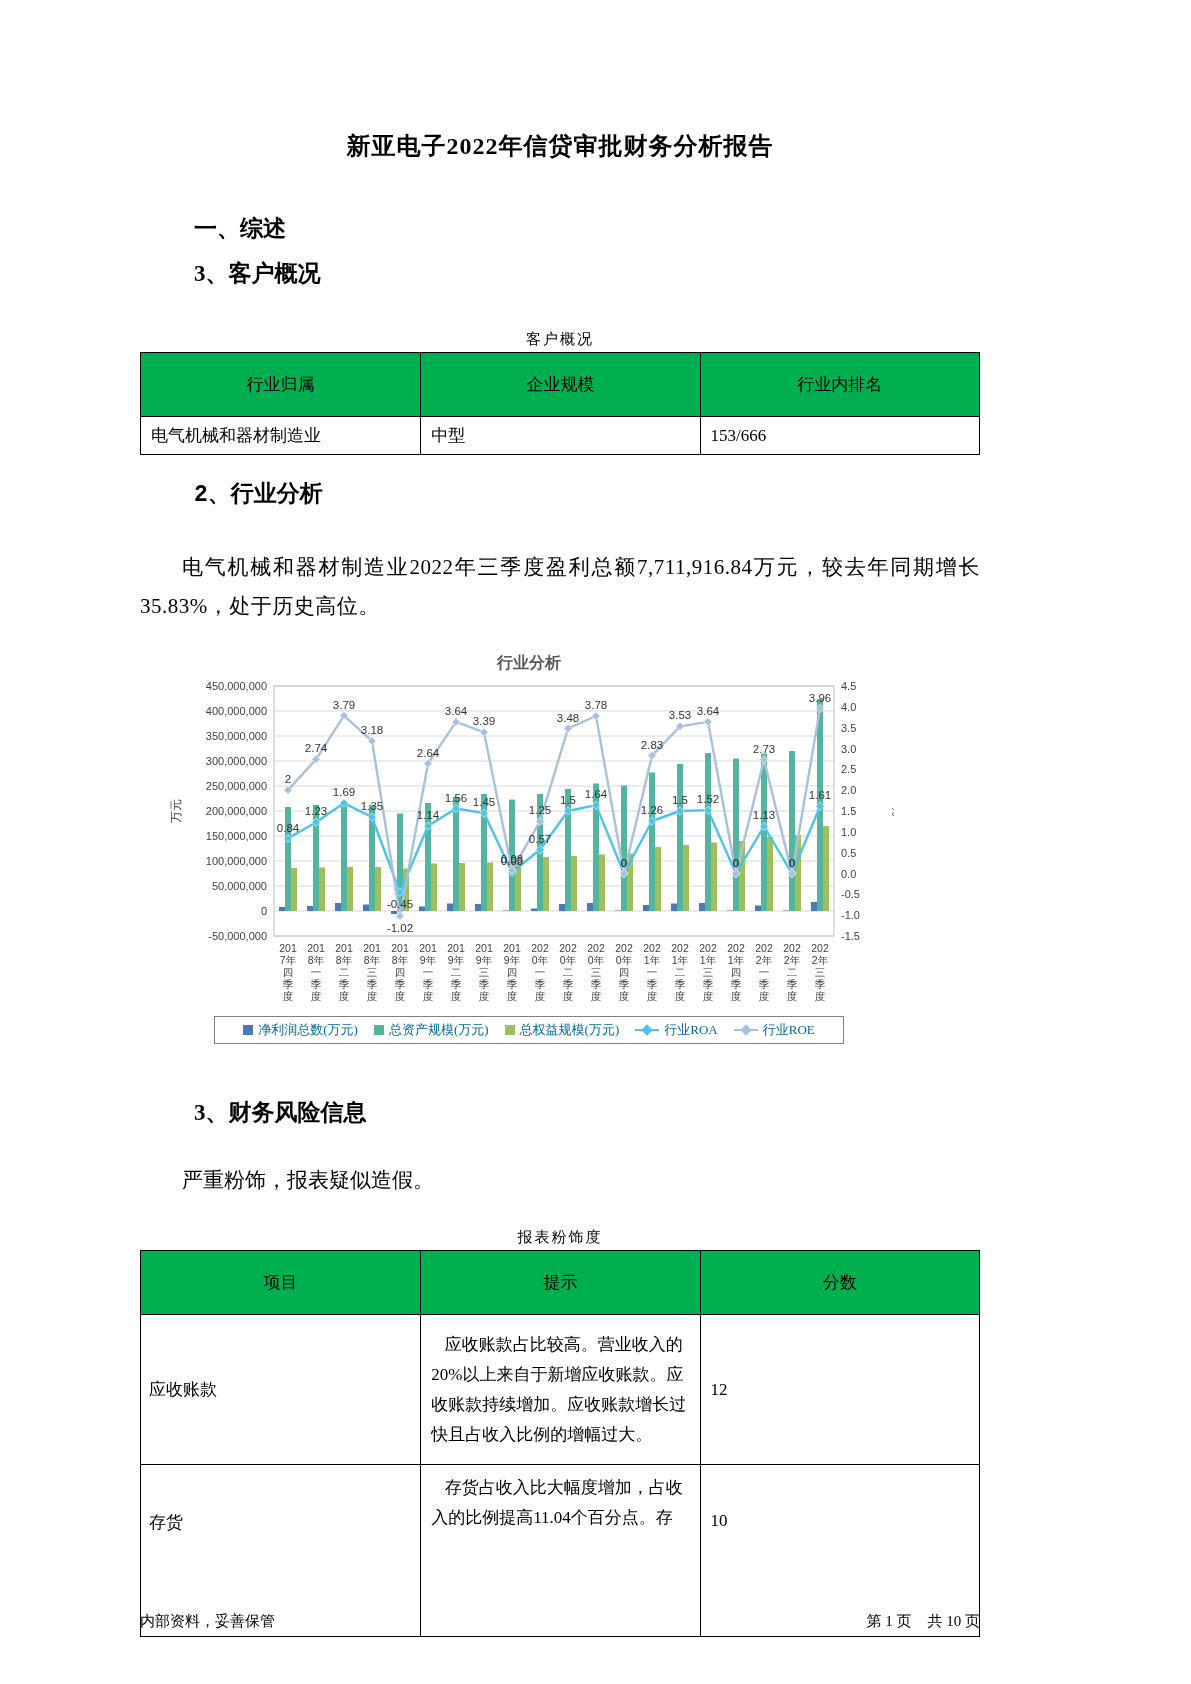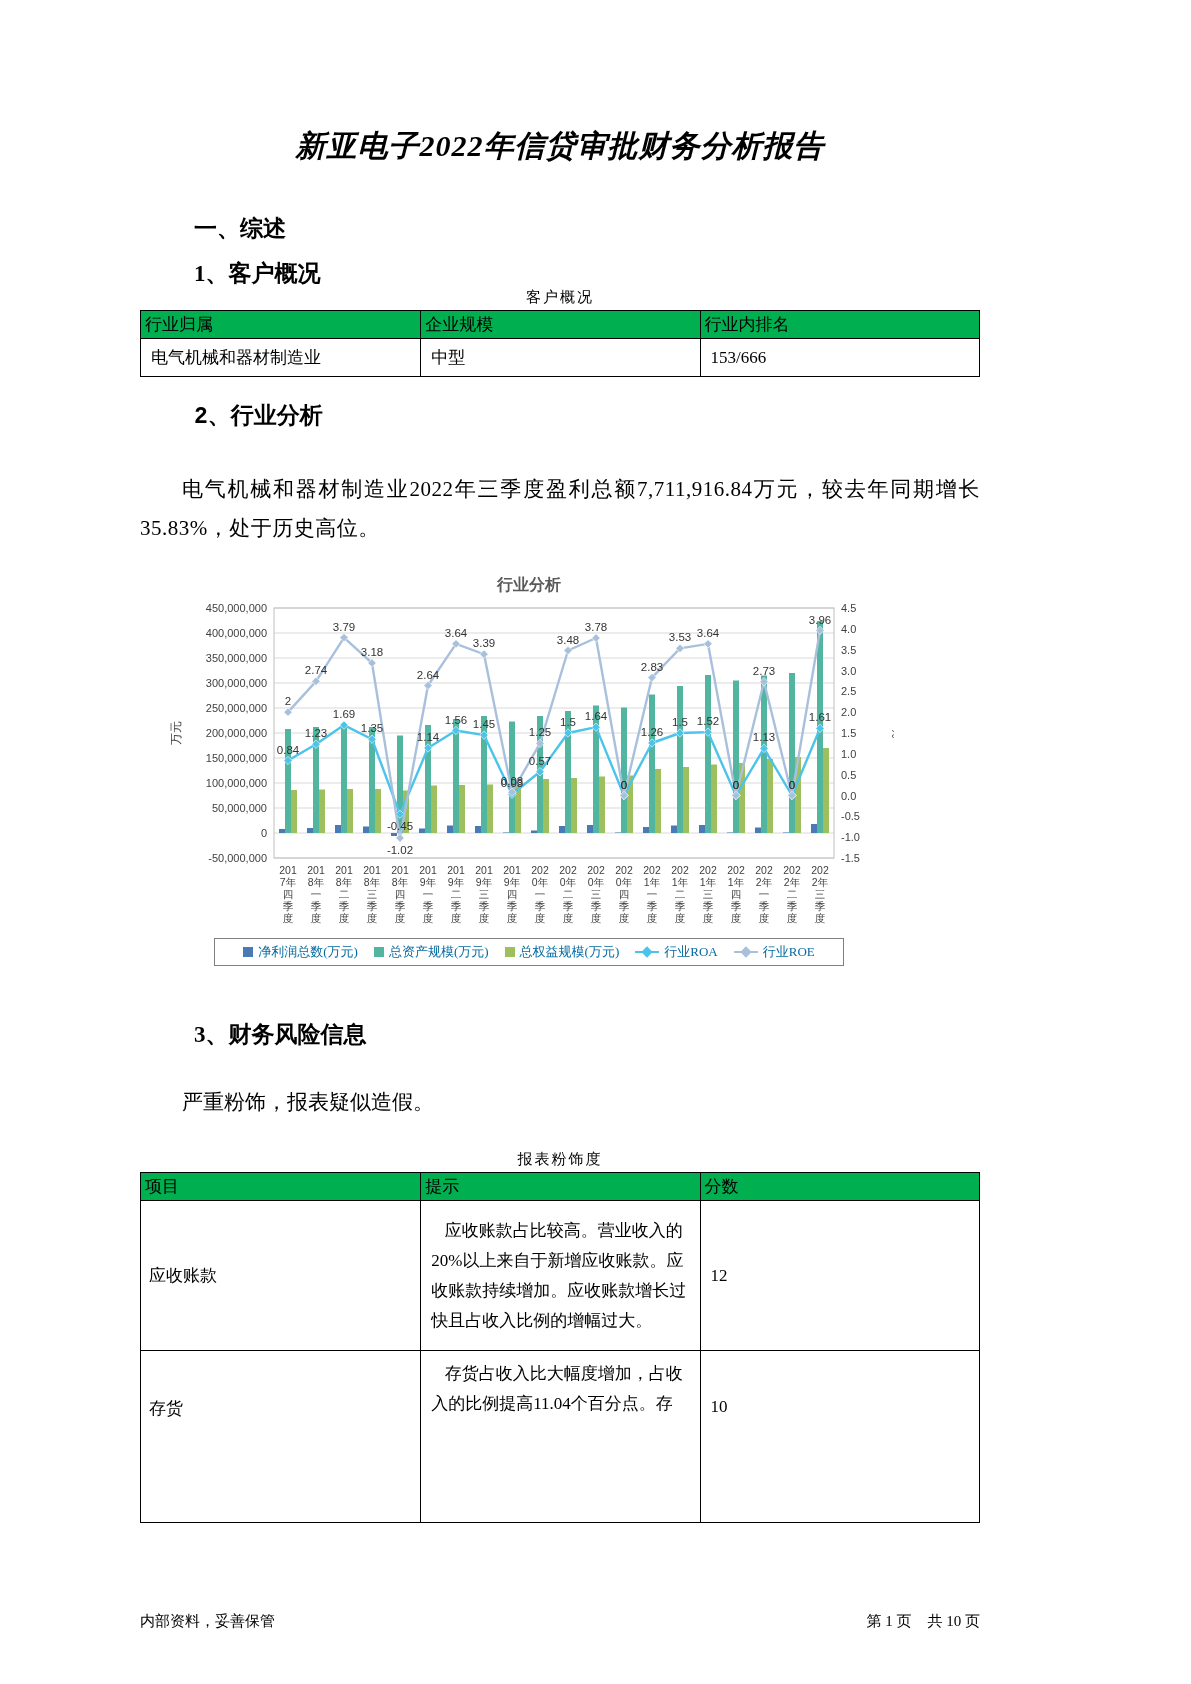--- a/index.html
+++ b/index.html
@@ -5,48 +5,47 @@
   * { margin:0; padding:0; box-sizing:border-box; }
   html,body { background:#ffffff; }
   .page {
     width:1191px; height:1684px; background:#ffffff; position:relative;
     margin:0 auto; overflow:hidden; color:#000;
     font-family:"Liberation Serif","DejaVu Serif",serif;
   }
   .content { padding:128px 211px 0 140px; }
 
   h1.report-title {
-    font-size:30px; font-weight:bold; text-align:center; line-height:36px;
+    font-size:24px; font-weight:bold; text-align:center; line-height:36px;
     letter-spacing:1px;
-    font-style:italic;
   }
   h2.sec {
     font-size:23px; font-weight:bold; padding-left:54px; margin-top:50px; line-height:29px;
   }
   h3.sub {
     font-size:23px; font-weight:bold; padding-left:54px; line-height:29px;
   }
   .sub-1 { margin-top:16px; }
   .sub-2 { margin-top:26px;font-family:Liberation Mono, monospace; }
   .sub-3 { margin-top:54px; }
 
   .tbl-caption {
     text-align:center; font-size:15px; letter-spacing:2px; margin-bottom:3px;
   }
-  .cap-1 { }
+  .cap-1 { margin-top:42px; }
   .cap-2 { margin-top:28px; }
 
   table.rpt {
     width:100%; border-collapse:collapse; table-layout:fixed; margin-top:2px;
     font-size:17px;
   }
   table.rpt th, table.rpt td { border:1px solid #000; }
   table.rpt thead th {
-    background:#00b050; font-weight:normal; text-align:left;
-    height:28px; padding:2px 4px;
+    background:#00b050; font-weight:normal; text-align:center;
+    height:28px; padding:20px 4px;
   }
   table.customer td { height:38px; padding:4px 10px; text-align:left; vertical-align:middle; }
 
   table.risk td { vertical-align:middle; }
   table.risk tr.row-a { height:150px; }
   table.risk tr.row-b { height:172px; }
   table.risk td.item-cell { padding:4px 8px; }
   table.risk td.score-cell { padding:4px 10px; text-align:left; }
   table.risk .hint {
     padding:4px 10px; text-indent:0.8em; line-height:30px; text-align:left;
@@ -89,21 +88,21 @@
 </head>
 <body>
 
 <div class="page">
   <div class="content">
 
     <h1 class="report-title">新亚电子2022年信贷审批财务分析报告</h1>
 
     <h2 class="sec">一、综述</h2>
 
-    <h3 class="sub sub-1">1、客户概况</h3>
+    <h3 class="sub sub-1">3、客户概况</h3>
 
     <div class="tbl-caption cap-1">客户概况</div>
     <table class="rpt customer">
       <colgroup>
           <col style="width:33.4%">
           <col style="width:33.3%">
           <col style="width:33.3%">
         </colgroup>
       <thead>
         <tr>

